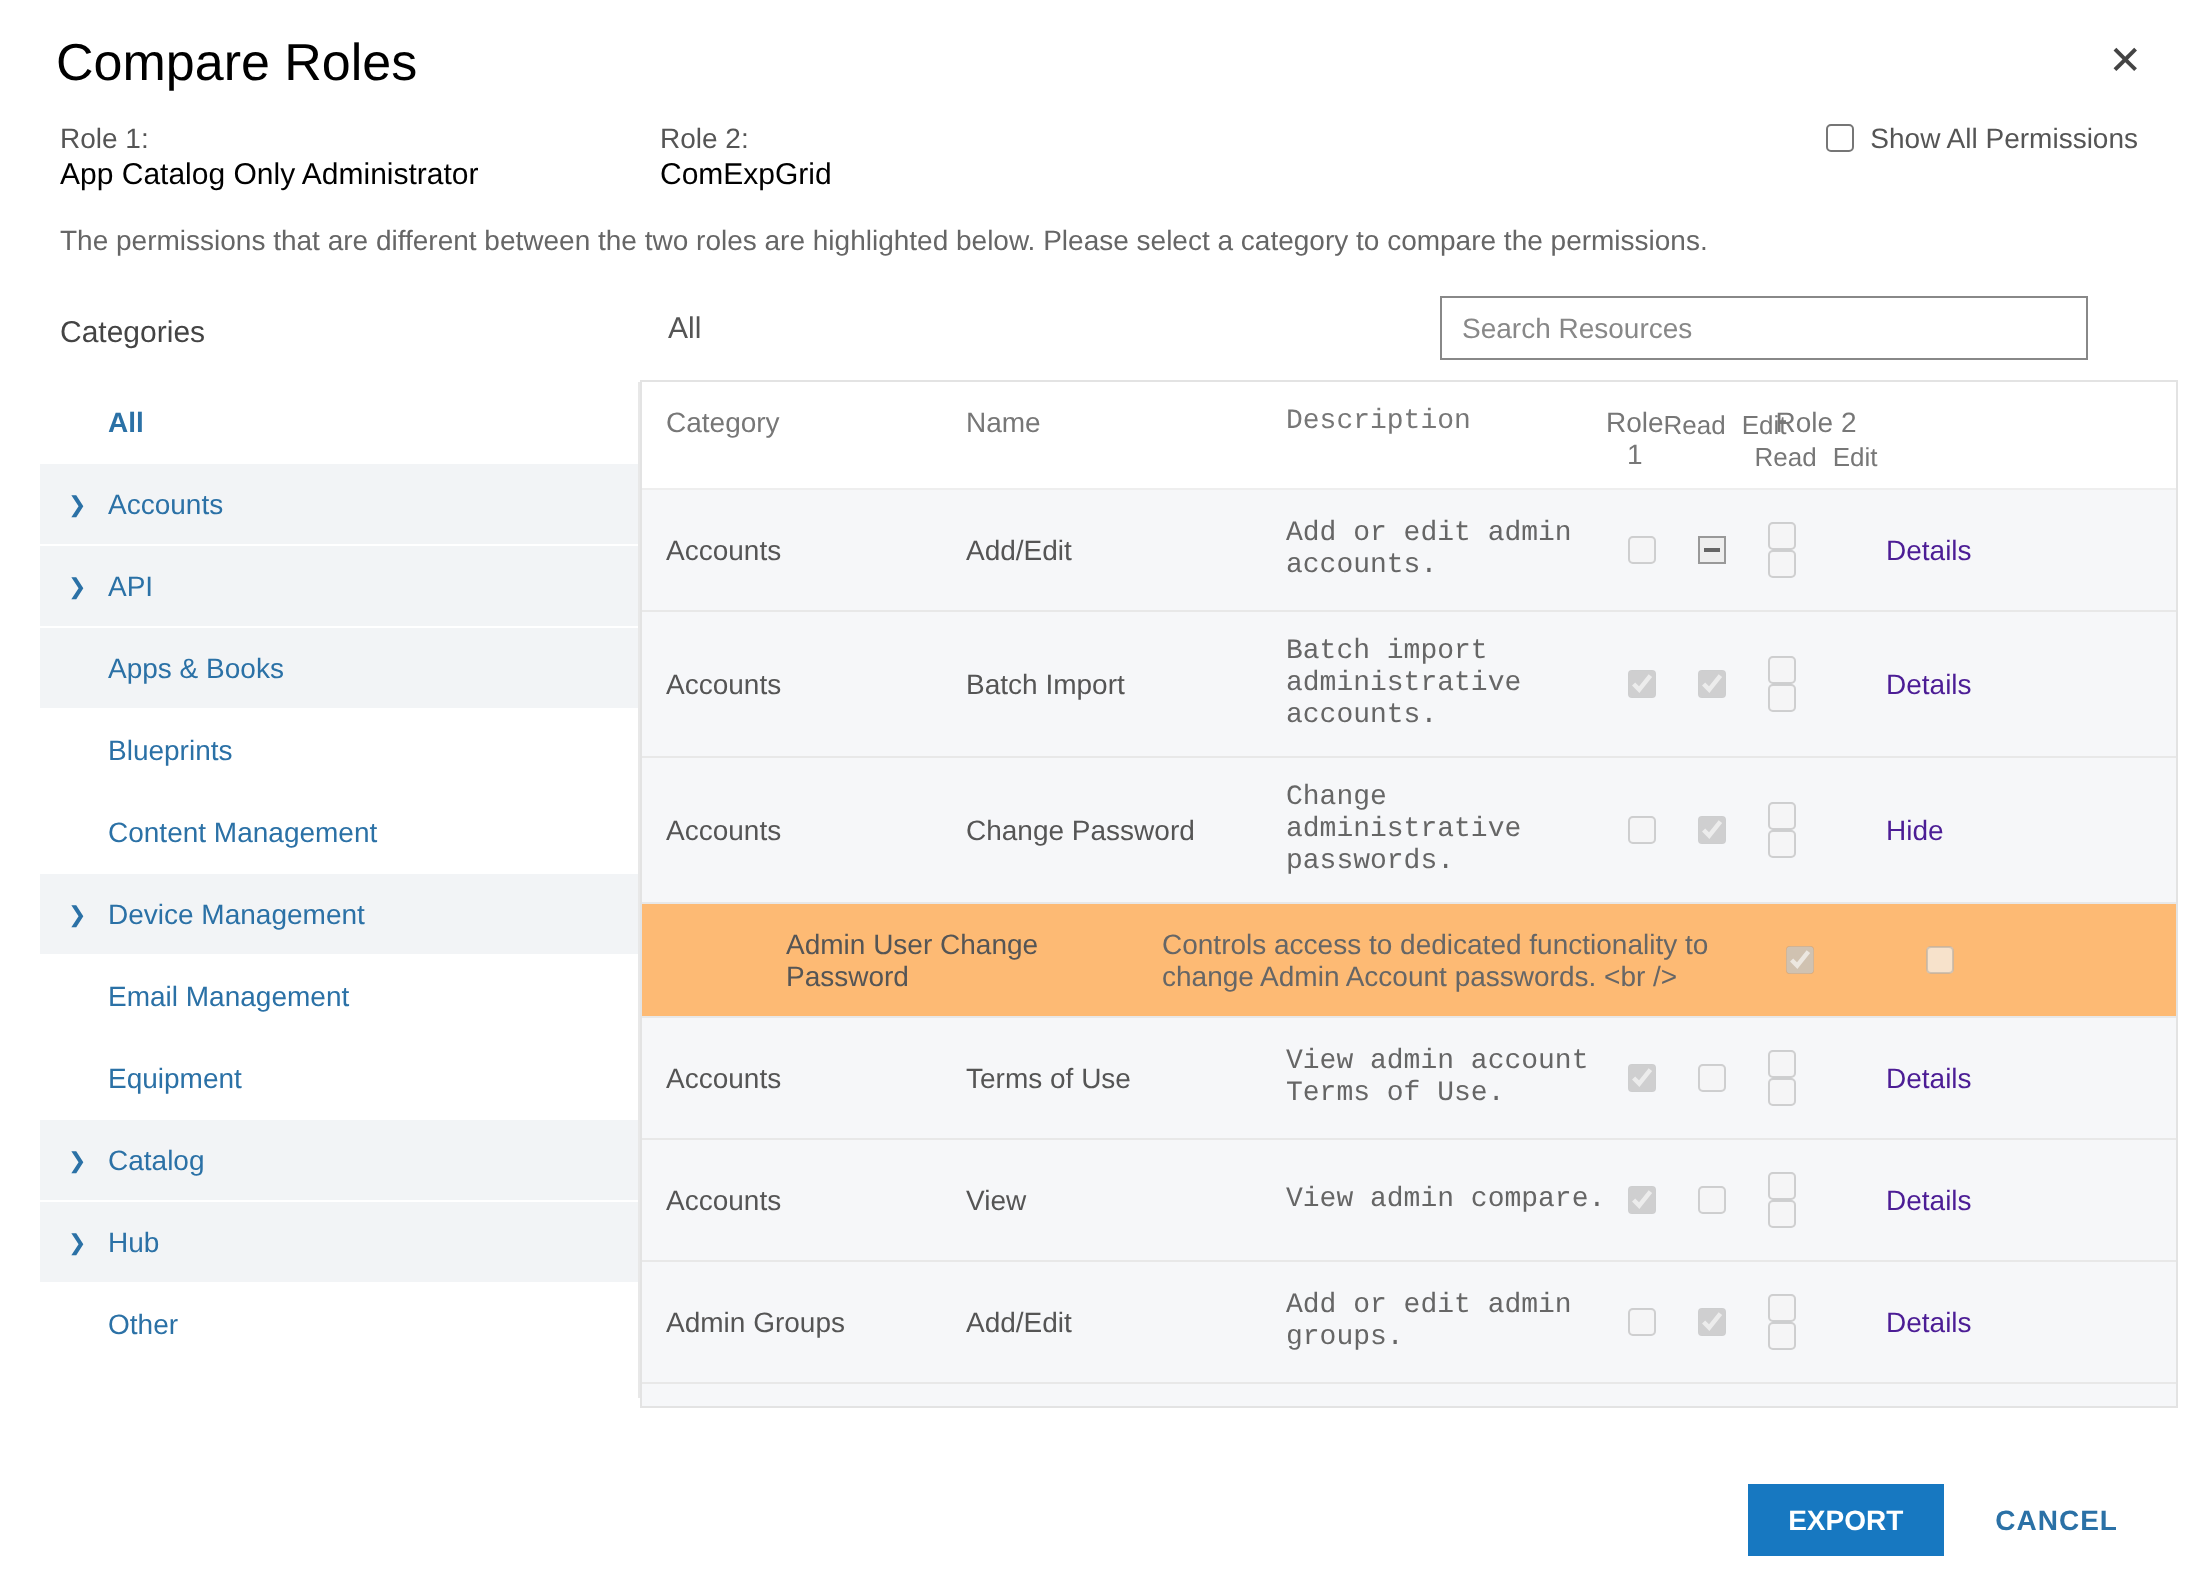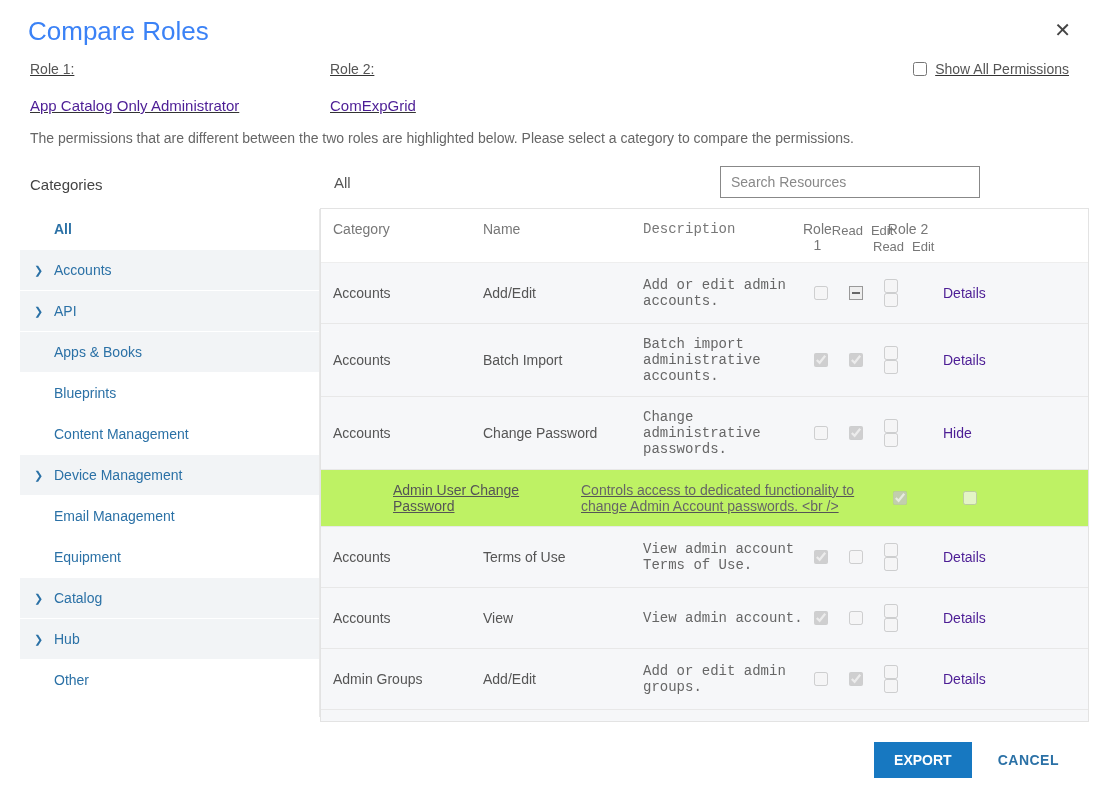--- a/index.html
+++ b/index.html
@@ -1,54 +1,54 @@
 <!DOCTYPE html>
 <html><head>
 <meta charset="utf-8">
 <style>
 * { box-sizing: border-box; margin: 0; padding: 0; }
 body { font-family: "Segoe UI", Arial, sans-serif; font-size: 14px; color: #333; background: #fff; }
 .modal { position: relative; width: 1099px; height: 796px; }
 .close-x { position: absolute; top: 18px; right: 28px; font-size: 20px; color: #444; cursor: pointer; }
-.header-title { font-size: 26px; color: #3b82f6; padding: 16px 28px 6px 28px; font-weight: 400; }
+.header-title { font-size: 26px; color: #000000; padding: 16px 28px 6px 28px; font-weight: 400; }
 .scroll-region { height: 680px; overflow-y: scroll; margin-left: 10px; margin-right: 10px; }
-.roles-row { display: flex; padding: 8px 20px 4px 20px; align-items: flex-start; text-decoration: underline; }
+.roles-row { display: flex; padding: 8px 20px 4px 20px; align-items: flex-start; }
 .role-block { width: 300px; }
 .role-label { color: #555; font-size: 14px; }
-.role-name { color: #4c1d95; font-size: 15px; margin-top: 20px; }
+.role-name { color: #000000; font-size: 15px; margin-top: 2px; }
 .show-all { margin-left: auto; display: flex; align-items: center; color: #555; gap: 8px; justify-content: space-between; }
 .show-all input { width: 14px; height: 14px; }
 .intro-text { color: #666; font-size: 14px; padding: 12px 20px 20px 20px; }
 .content-row { display: flex; padding: 0 0 0 10px; }
 .sidebar { width: 300px; }
 .sidebar-header { font-size: 15px; color: #444; padding: 10px 10px 16px 10px; font-weight: 400;}
 .sidebar-scroll { height: 508px; overflow-y: scroll; direction: rtl; border-right: 1px solid #e8e8e8; }
 .sidebar-scroll-inner { direction: ltr; }
 .cat-item { display: flex; align-items: center; padding: 12px 14px; border-bottom: 1px solid #fff; color: #2b71a6; cursor: pointer; }
 .cat-item.shaded { background: #f2f4f6; }
 .chev { width: 16px; color: #2b71a6; font-size: 11px; margin-right: 4px; }
 .chev.hidden { visibility: hidden; }
 .cat-item.selected { font-weight: 600; }
 .main-panel { flex: 1; }
 .main-header { display: flex; align-items: center; padding: 0 10px 10px 10px; }
 .all-label { font-size: 15px; color: #555; width: 390px; padding-left: 4px;}
-.search-box { width: 260px; height: 32px; border: 1px solid #888; padding: 0 10px; font-size: 14px; color: #666; }
+.search-box { width: 324px; height: 32px; border: 1px solid #888; padding: 0 10px; font-size: 14px; color: #666; }
 .search-box::placeholder { color: #888; }
 .table-wrap { border: 1px solid #e3e3e3; position: relative; height: 514px; }
 .table-head { display: flex; padding: 12px 8px 8px 12px; color: #777; font-size: 14px; border-bottom: 1px solid #eee; }
 .col-cat { width: 150px; }
 .col-name { width: 160px; }
 .col-desc { width: 160px; font-family: Liberation Mono, monospace; }
 .col-r1 { width: 70px; text-align: center; }
 .col-r2 { width: 70px; text-align: center; flex-direction: column; }
 .col-act { width: 56px; }
-.sub-head { font-size: 13px; display: flex; justify-content: flex-start; gap: 8px; margin-top: 2px;}
+.sub-head { font-size: 13px; display: flex; justify-content: center; gap: 8px; margin-top: 2px;}
 .table-body { height: 458px; overflow-y: scroll; }
 .prow { display: flex; align-items: center; padding: 12px 8px 12px 12px; border-bottom: 1px solid #e8e8e8; background: #f6f7f9; color: #555; }
-.prow.sub { background: #bef264; padding-left: 72px; text-decoration: underline; }
+.prow.sub { background: #fdba74; padding-left: 72px; }
 .prow .col-cat, .prow .col-name { display: flex; align-items: center; min-height: 36px;}
 .desc-text { color: #666; }
 .cb { width: 14px; height: 14px; vertical-align: middle; }
 .indet { width: 14px; height: 14px; display:inline-block; border:1px solid #999; background:#eee; position:relative; }
 .indet::after { content:""; position:absolute; left:2px; right:2px; top:5px; height:2px; background:#666; }
 .cb-cell { display:inline-flex; width:50%; justify-content:center; align-items:center;}
 .col-r1, .col-r2 { display:flex; }
 .details-link { color: #4c1d95; cursor: pointer; }
 .sub .name2 { width: 188px; padding-right: 8px; }
 .sub .desc2 { width: 284px; color: #666; padding-right: 8px;}
@@ -262,21 +262,21 @@
                   </span>
                   <span class="cb-cell">
                     <input type="checkbox" class="cb" disabled="" style="">
                   </span>
                 </div>
                 <div class="col-act"><span class="details-link">Details</span></div>
               </div>
               <div class="prow">
                 <div class="col-cat">Accounts</div>
                 <div class="col-name">View</div>
-                <div class="col-desc desc-text">View admin account.</div>
+                <div class="col-desc desc-text">View admin compare.</div>
                 <div class="col-r1">
                   <span class="cb-cell">
                     <input type="checkbox" class="cb" disabled="" checked="" style="">
                   </span>
                   <span class="cb-cell">
                     <input type="checkbox" class="cb" disabled="" style="">
                   </span>
                 </div>
                 <div class="col-r2">
                   <span class="cb-cell">

